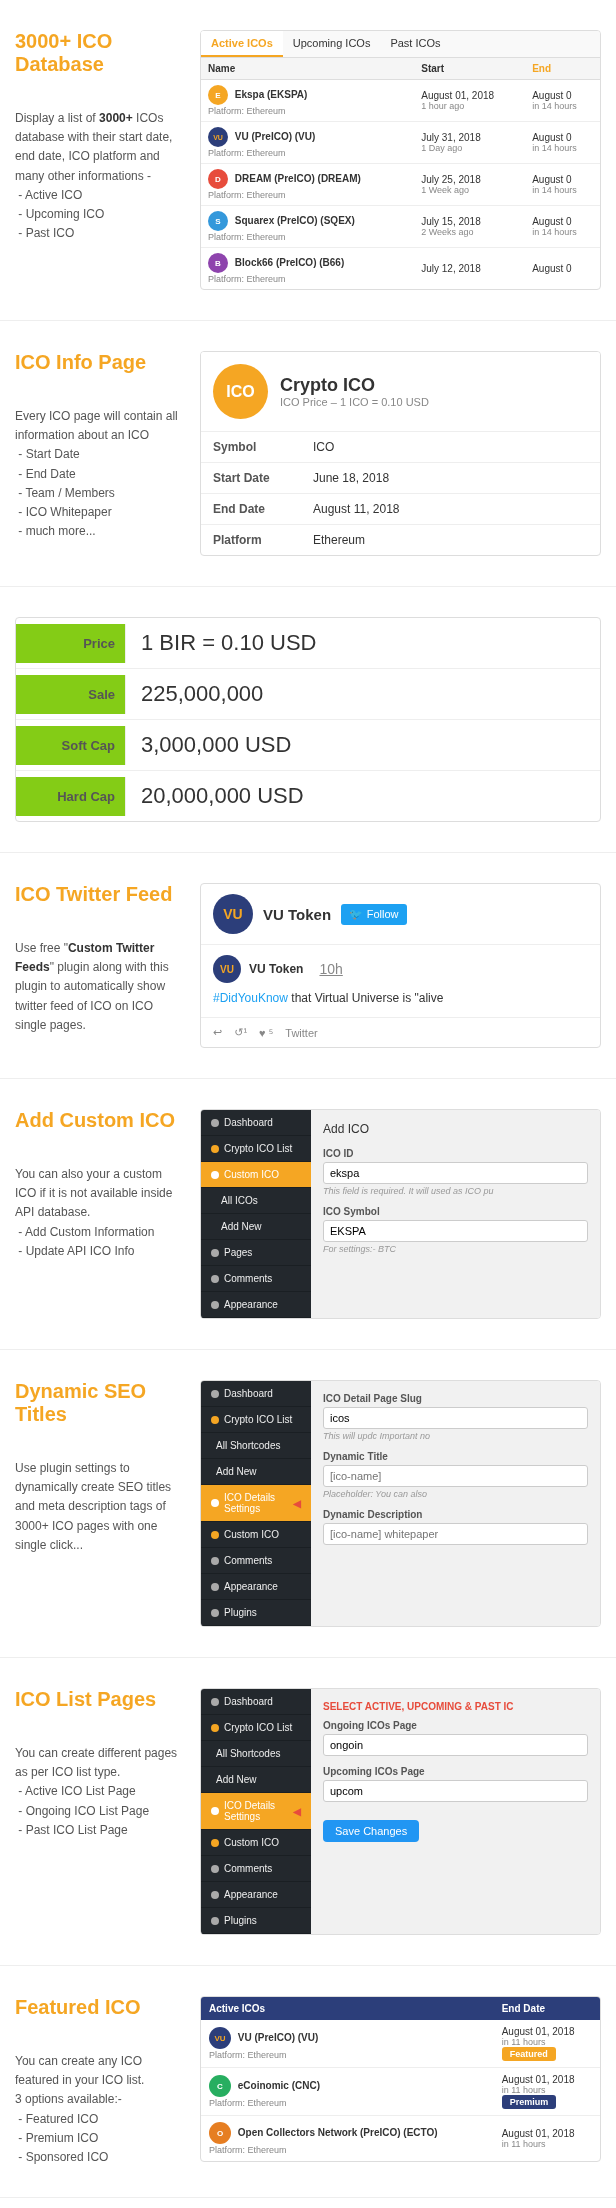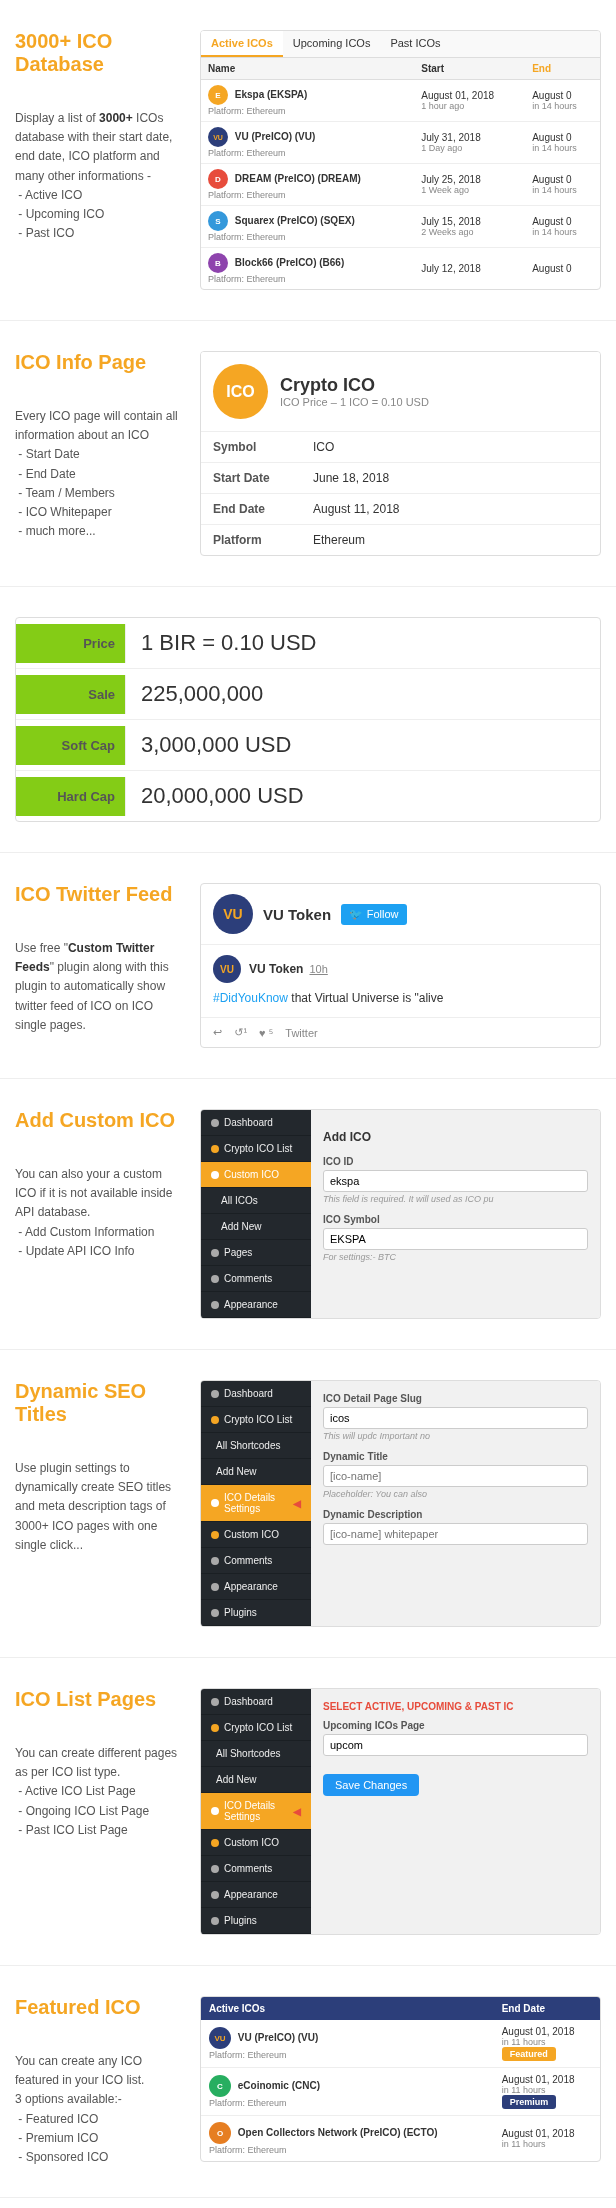--- a/index.html
+++ b/index.html
@@ -54,37 +54,37 @@
     
     .twitter-card { border: 1px solid #ddd; border-radius: 4px; overflow: hidden; font-size: 12px; }
     .twitter-header { display: flex; align-items: center; padding: 10px 12px; border-bottom: 1px solid #eee; }
     .twitter-logo { width: 40px; height: 40px; background: #2c3e7a; border-radius: 50%; display: flex; align-items: center; justify-content: center; color: #f5a623; font-weight: bold; font-size: 14px; margin-right: 10px; flex-shrink: 0; }
     .twitter-name { font-size: 15px; font-weight: bold; color: #333; margin-right: 10px; }
     .follow-btn { background: #1da1f2; color: #fff; border: none; border-radius: 3px; padding: 4px 8px; font-size: 11px; cursor: pointer; display: flex; align-items: center; gap: 4px; }
     .twitter-post { padding: 10px 12px; border-bottom: 1px solid #eee; }
     .twitter-post-header { display: flex; align-items: center; margin-bottom: 6px; }
     .twitter-post-logo { width: 28px; height: 28px; background: #2c3e7a; border-radius: 50%; display: flex; align-items: center; justify-content: center; color: #f5a623; font-weight: bold; font-size: 10px; margin-right: 8px; flex-shrink: 0; }
     .twitter-post-name { font-weight: bold; font-size: 12px; }
-    .twitter-post-time { font-size: 11px; color: #888; margin-left: 6px; text-decoration: underline; }
+    .twitter-post-time { font-size: 14px; color: #888; margin-left: 16px; text-decoration: underline; }
     .twitter-post-text { font-size: 12px; color: #333; line-height: 1.5; }
     .twitter-post-text .hashtag { color: #1da1f2; }
     .twitter-actions { display: flex; align-items: center; gap: 12px; padding: 8px 12px; font-size: 11px; color: #888; }
     .twitter-action { display: flex; align-items: center; gap: 3px; }
 
     
     .admin-card { border: 1px solid #ddd; border-radius: 4px; overflow: hidden; font-size: 11px; display: flex; }
     .admin-sidebar { width: 110px; background: #23282d; color: #eee; flex-shrink: 0; }
     .admin-sidebar-item { padding: 7px 10px; font-size: 10px; display: flex; align-items: center; gap: 5px; cursor: pointer; border-bottom: 1px solid #1a1f23; }
     .admin-sidebar-item.active { background: #f5a623; color: #fff; }
     .admin-sidebar-item .dot { width: 8px; height: 8px; border-radius: 50%; flex-shrink: 0; }
     .admin-sidebar-item .dot.yellow { background: #f5a623; }
     .admin-sidebar-item .dot.white { background: #fff; }
     .admin-sidebar-item .dot.grey { background: #aaa; }
     .admin-content { flex: 1; padding: 12px; background: #f1f1f1; }
-    .admin-section-title { font-weight: bold; font-size: 12px; margin-bottom: 12px; color: #333; margin-top: 8px; }
+    .admin-section-title { font-weight: normal; font-size: 12px; margin-bottom: 12px; color: #333; }
     .admin-field { margin-bottom: 10px; }
     .admin-field-label { font-size: 10px; font-weight: bold; color: #555; margin-bottom: 3px; }
     .admin-field-input { width: 100%; padding: 4px 6px; border: 1px solid #ccc; border-radius: 3px; font-size: 11px; background: #fff; }
     .admin-field-hint { font-size: 9px; color: #999; margin-top: 2px; font-style: italic; }
 
     
     .seo-card { border: 1px solid #ddd; border-radius: 4px; overflow: hidden; font-size: 11px; display: flex; }
 
     
     .list-card { border: 1px solid #ddd; border-radius: 4px; overflow: hidden; font-size: 11px; display: flex; }
@@ -495,20 +495,24 @@
           <span>Appearance</span>
         </div>
         <div class="admin-sidebar-item">
           <span class="dot grey"></span>
           <span>Plugins</span>
         </div>
       </div>
       <div class="admin-content">
         <div class="select-label">SELECT ACTIVE, UPCOMING &amp; PAST IC</div>
         <div class="admin-field">
+          <div class="admin-field-label">Ongoing ICOs Page</div>
+          <input class="admin-field-input" value="ongoin" readonly="" style="">
+        </div>
+        <div class="admin-field">
           <div class="admin-field-label">Upcoming ICOs Page</div>
           <input class="admin-field-input" value="upcom" readonly="" style="">
         </div>
         <button class="save-changes-btn">Save Changes</button>
       </div>
     </div>
   </div>
 </div>
 
 <div class="section">

